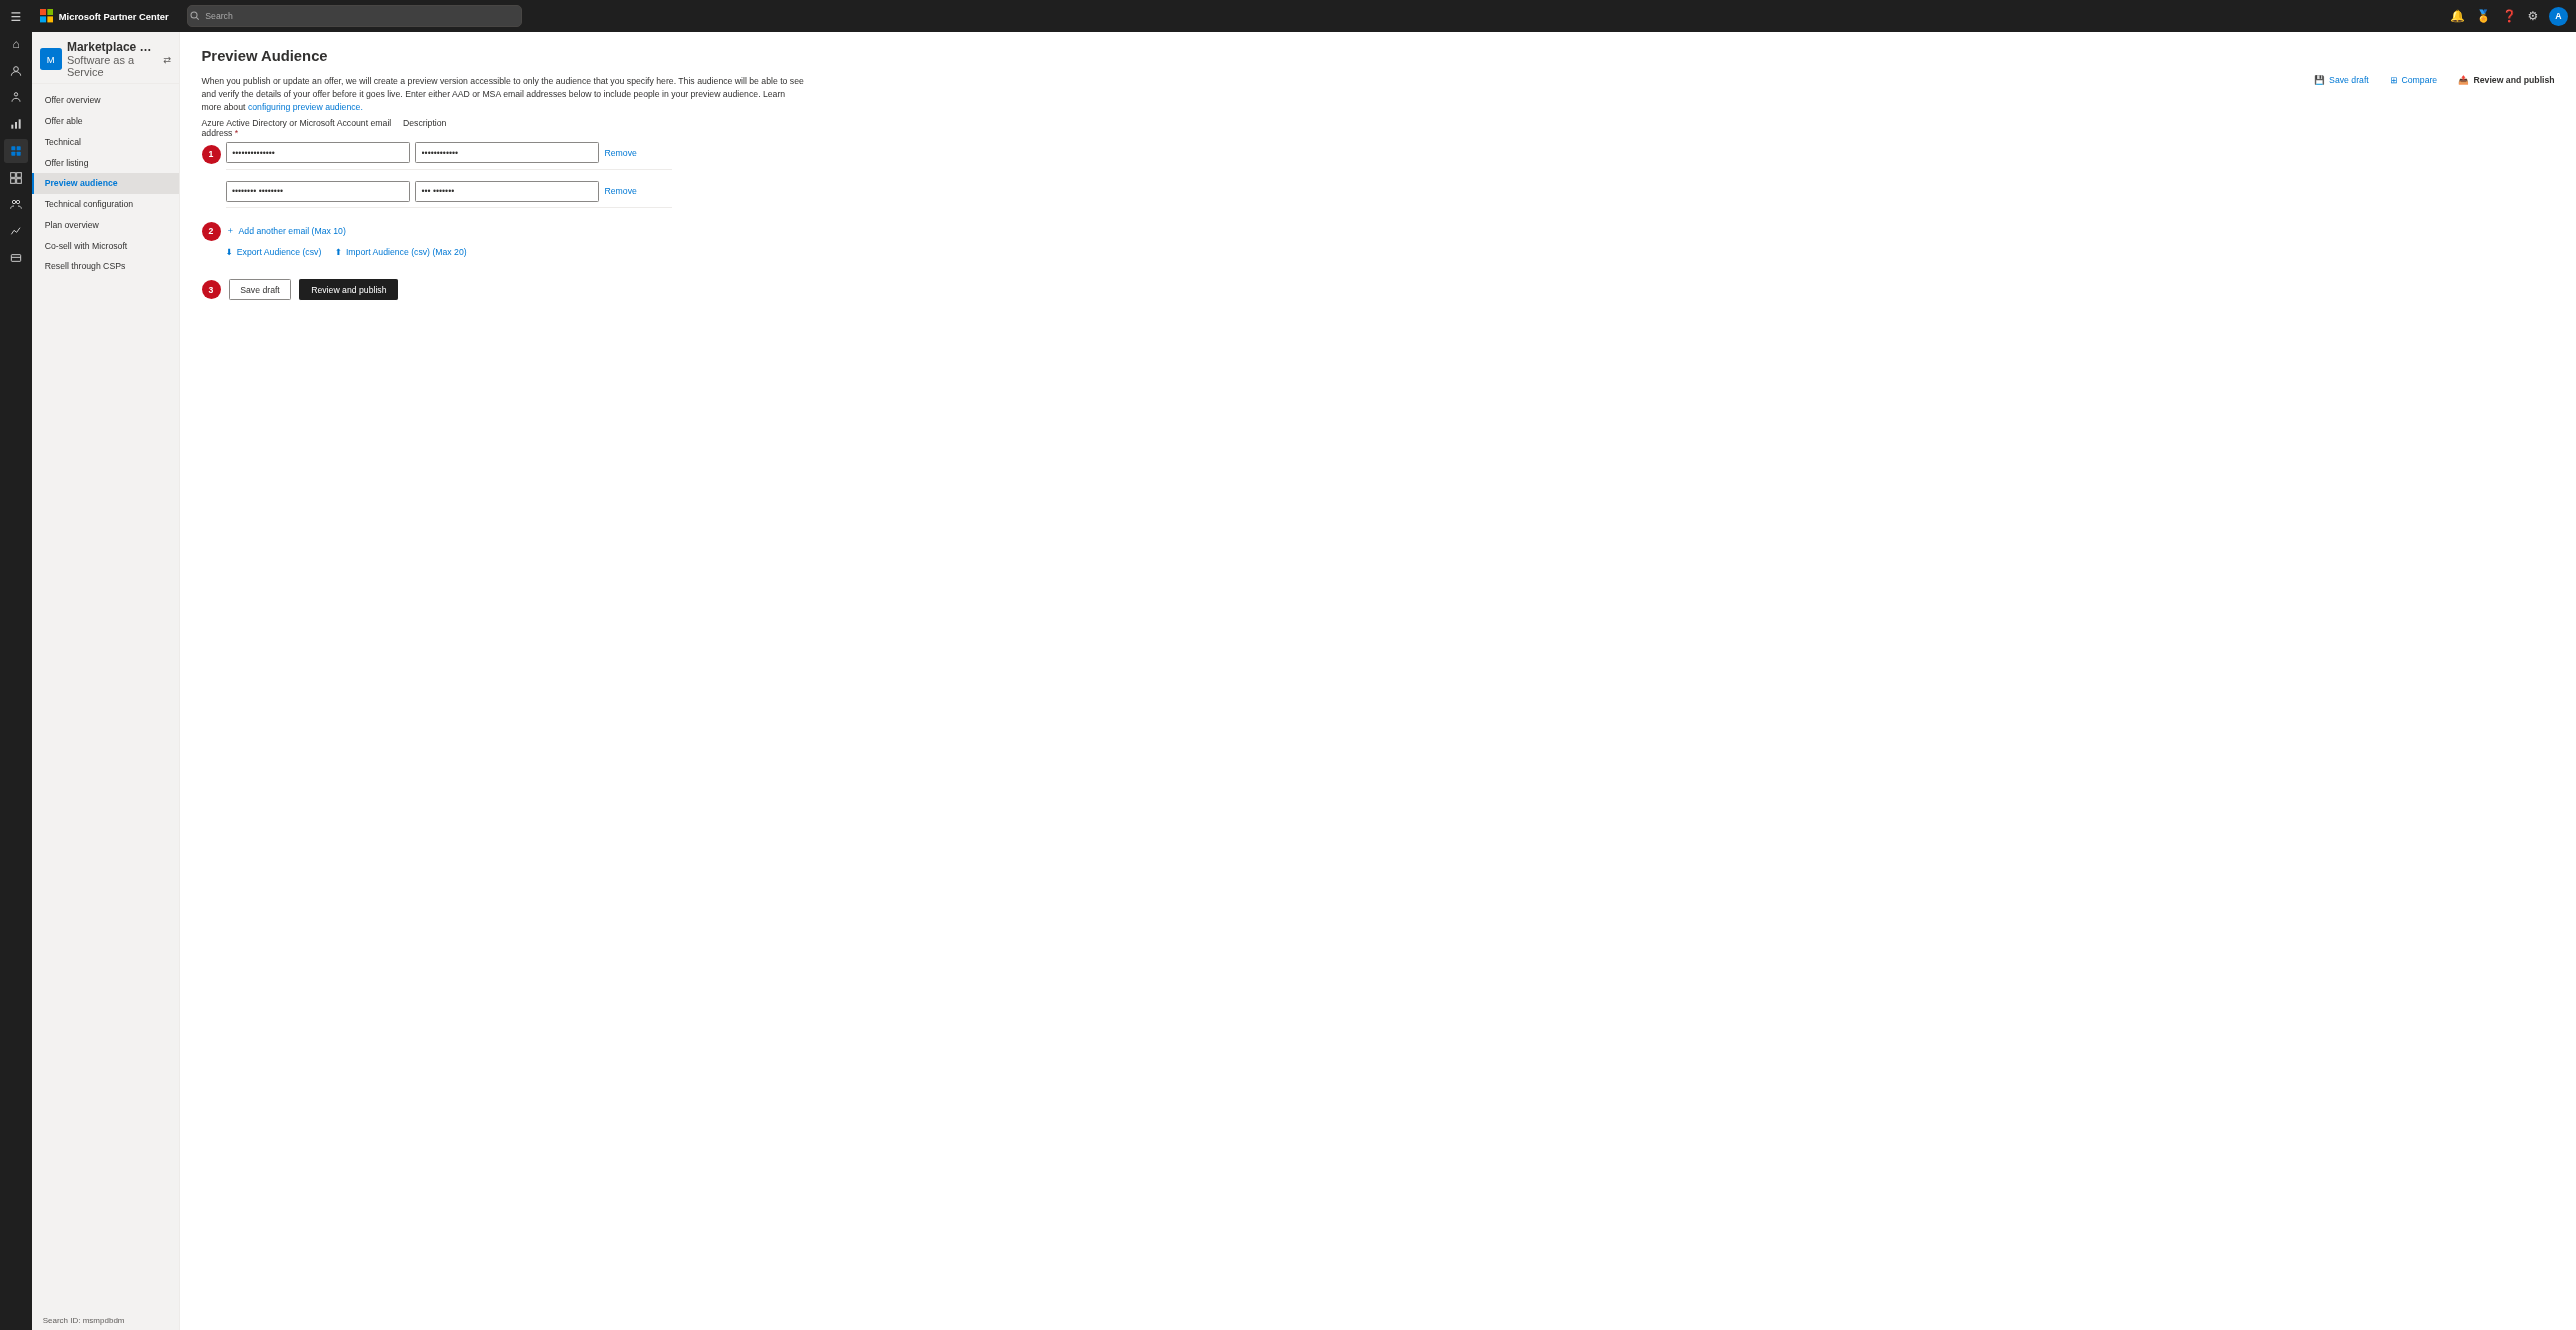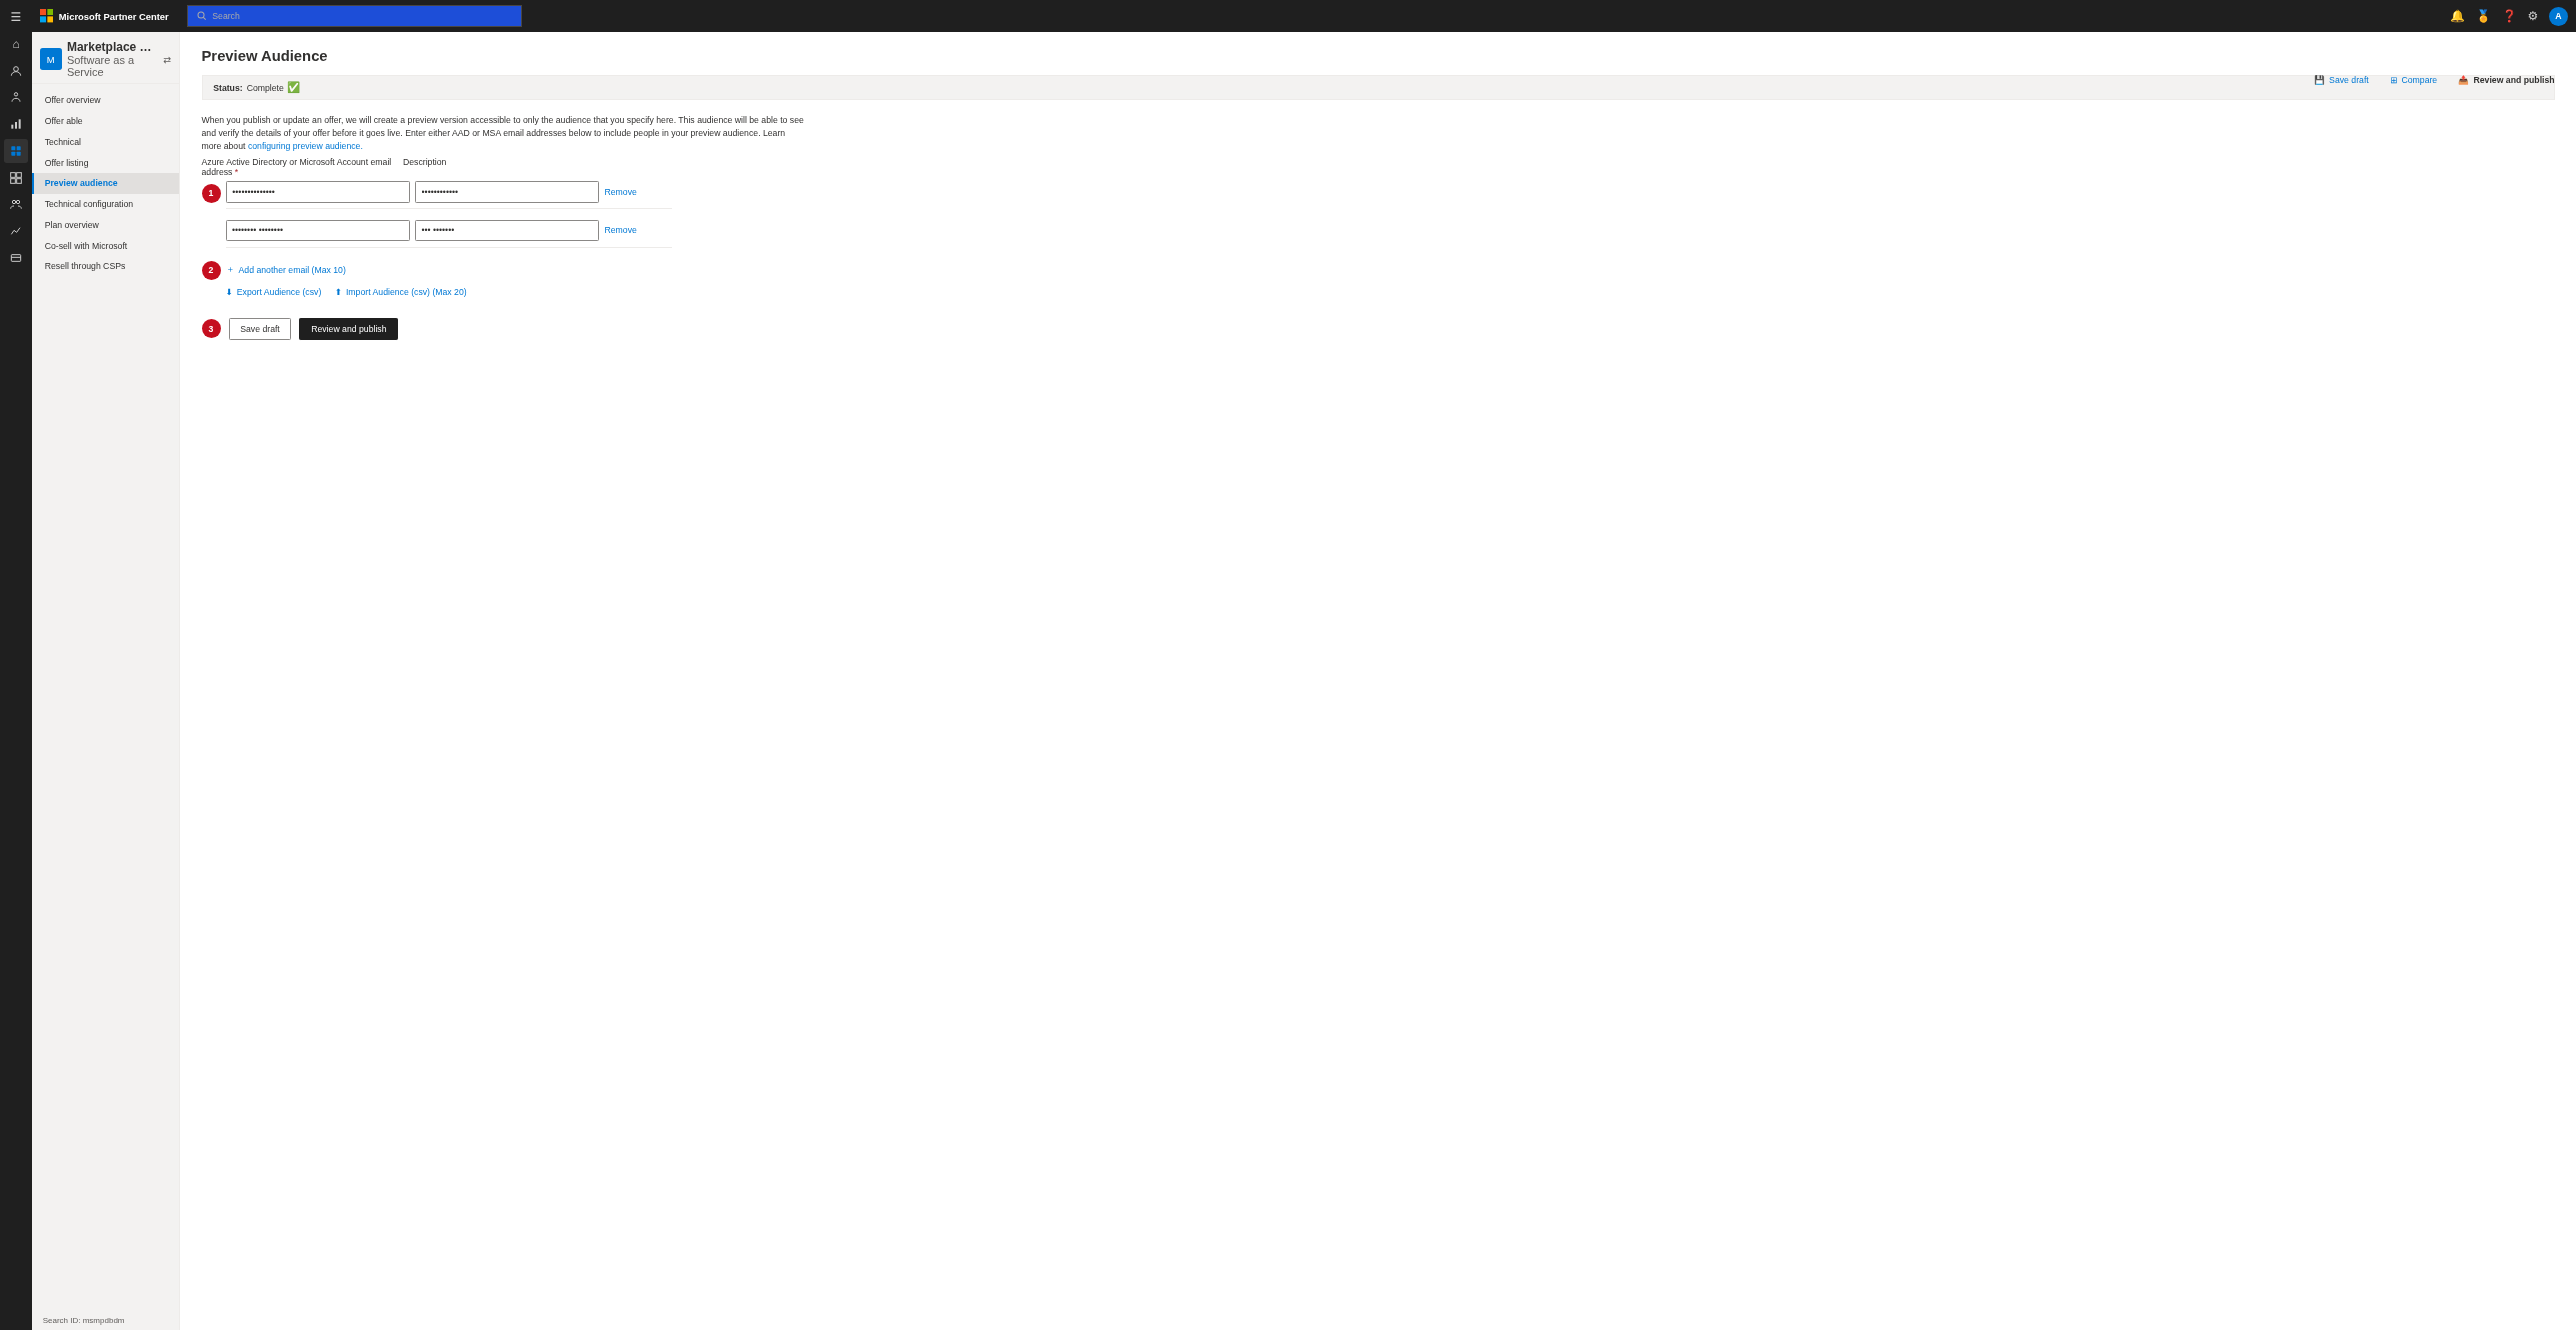--- a/index.html
+++ b/index.html
@@ -21,21 +21,21 @@
     .sidebar-header-swap { color: #605e5c; cursor: pointer; font-size: 9.4px; }
     .sidebar-nav { padding: 5.4px 0; flex: 1; overflow-y: auto; }
     .sidebar-nav-item { padding: 5.4px 10.7px; cursor: pointer; font-size: 8.7px; color: #323130; display: flex; align-items: center; border-left: 2px solid transparent; }
     .sidebar-nav-item.active { background: #e1dfdd; border-left-color: #0078d4; font-weight: 600; color: #0078d4; }
     .sidebar-offer-id { padding: 5.4px 10.7px; font-size: 8px; color: #605e5c; margin-top: auto; }
 
     
     .topbar { height: 32px; background: #1f1f1f; display: flex; align-items: center; padding: 0 8px; gap: 5.4px; flex-shrink: 0; }
     .topbar-title { color: #fff; font-size: 9.4px; font-weight: 600; }
     .topbar-search { flex: 1; max-width: 335px; margin: 0 13.4px; }
-    .topbar-search-box { width: 100%; height: 21.5px; background: #1d4ed8; border: 0.7px solid #484644; border-radius: 0; display: flex; align-items: center; padding: 0 9px; gap: 5.4px; }
+    .topbar-search-box { width: 100%; height: 21.5px; background: #404040; border: 0.7px solid #484644; border-radius: 5px; display: flex; align-items: center; padding: 0 2px; gap: 5.4px; }
     .topbar-search-box input { background: transparent; border: none; color: #fff; font-size: 8.7px; outline: none; flex: 1; }
     .topbar-search-box input::placeholder { color: #aaa; }
     .topbar-actions { margin-left: auto; display: flex; align-items: center; gap: 10.7px; color: #ccc; font-size: 12px; }
     .topbar-avatar { width: 19px; height: 19px; background: #0078d4; border-radius: 50%; display: flex; align-items: center; justify-content: center; color: #fff; font-size: 8.7px; font-weight: 600; cursor: pointer; }
 
     
     .main-wrapper { display: flex; flex-direction: column; flex: 1; overflow: hidden; }
     .content { flex: 1; overflow-y: auto; padding: 16px 21.5px; }
 
     .page-title { font-size: 14.8px; font-weight: 600; color: #323130; margin-bottom: 10.7px; }
@@ -201,25 +201,20 @@
           <span>Compare</span>
         </button>
         <button class="header-action-btn" style="color:#323130; font-weight:600;">
           <span>📤</span>
           <span>Review and publish</span>
         </button>
       </div>
 
       <h1 class="page-title">Preview Audience</h1>
 
-      <div class="status-bar">
-        <span class="status-label">Status:</span>
-        <span class="status-value">Complete</span>
-        <span class="status-check">✅</span>
-      </div>
 
       <p class="description-text">
         <span>When you publish or update an offer, we will create a preview version accessible to only the audience that you specify here. This audience will be able to see and verify the details of your offer before it goes live. Enter either AAD or MSA email addresses below to include people in your preview audience. Learn more about</span>
         <a href="#">configuring preview audience.</a>
       </p>
 
       <div class="form-section">
         <div class="form-table-header">
           <div class="required">Azure Active Directory or Microsoft Account email address</div>
           <div>Description</div>

